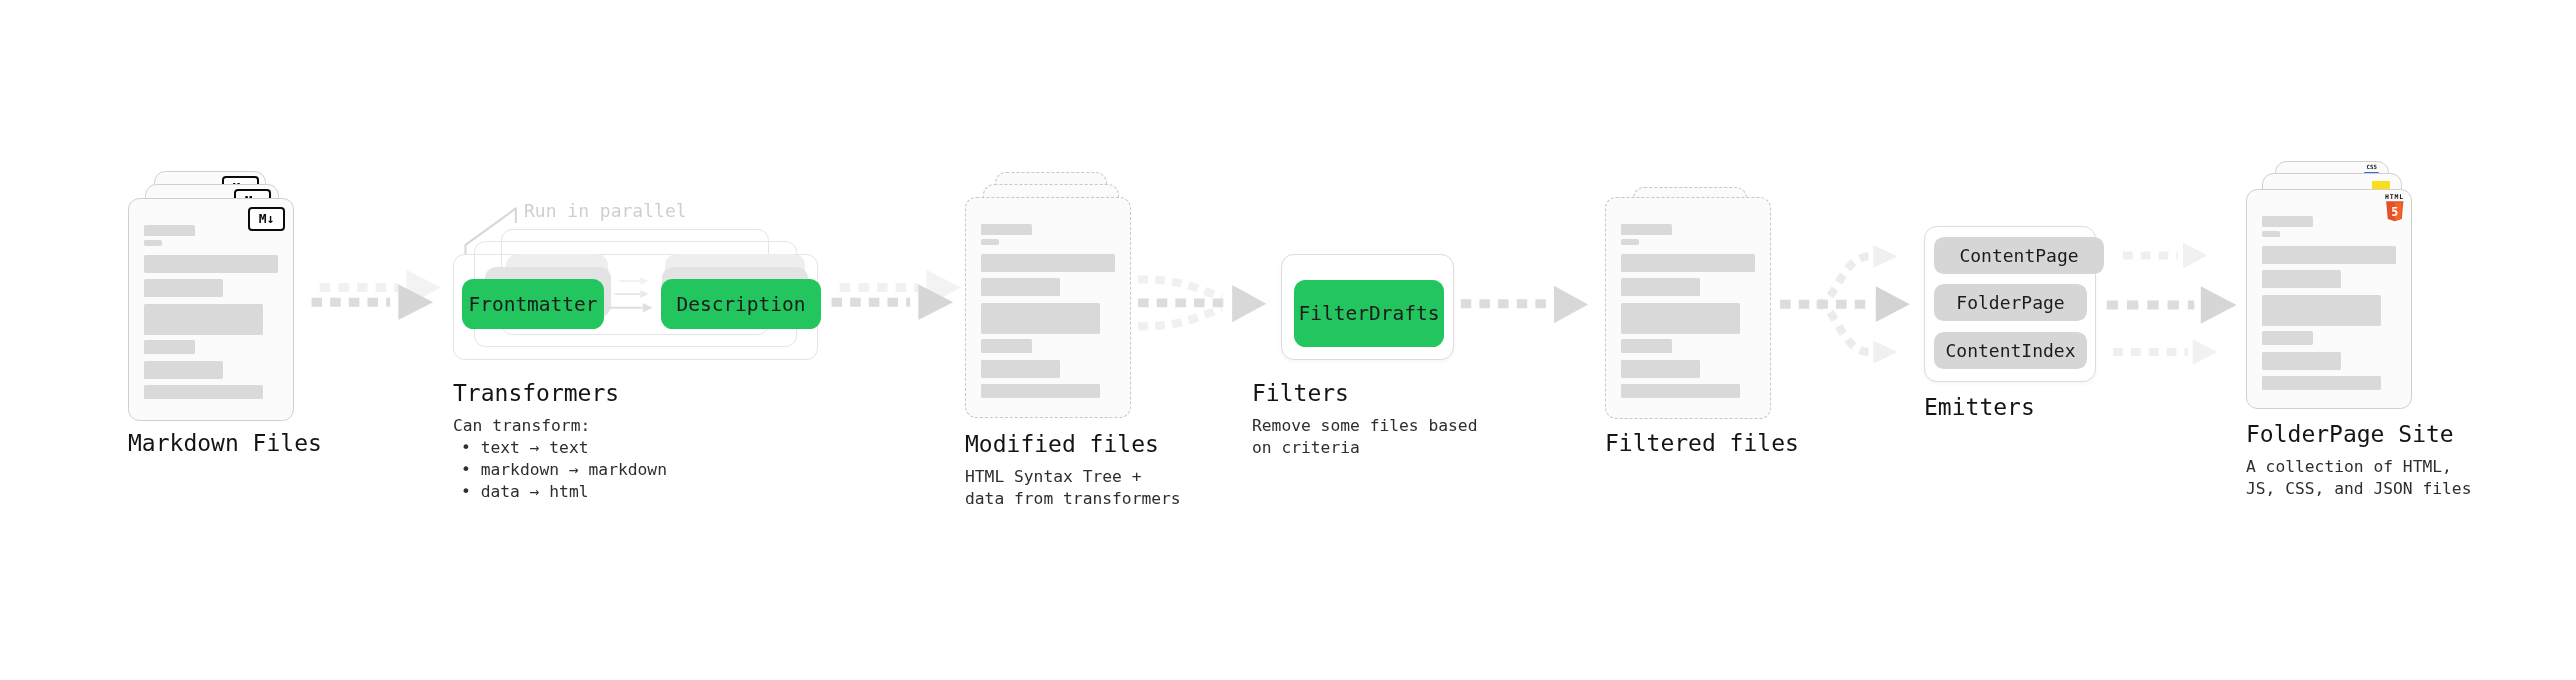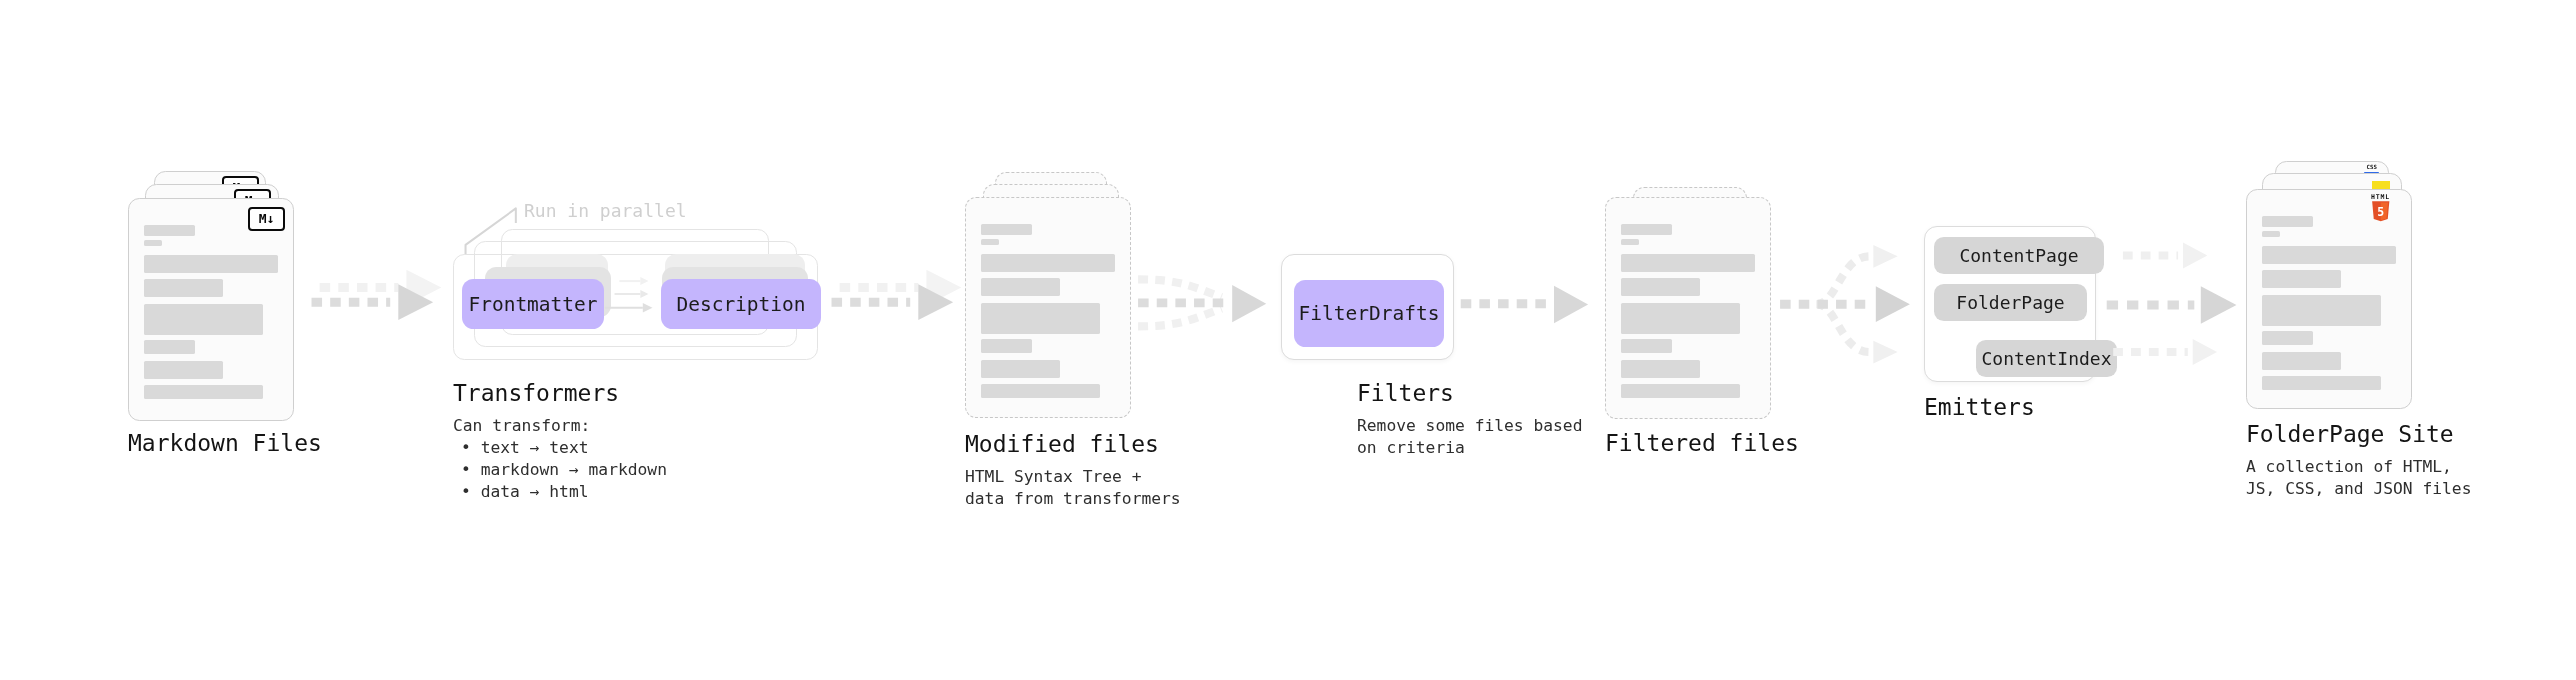--- a/index.html
+++ b/index.html
@@ -9,21 +9,21 @@
   }
   
   .card{position:absolute;background:#fbfbfb;border:1.6px solid #cfcfcf;border-radius:11.4px;box-sizing:border-box;}
   .card.dashed{border:1.6px dashed #c7c7c7;}
   .bar{position:absolute;left:15.4px;background:#d9d9d9;border-radius:1.6px;}
   
   .obox{position:absolute;border:1.6px solid #e4e4e4;border-radius:11.4px;box-sizing:border-box;background:transparent;}
   
   .panel{position:absolute;background:#ffffff;border:1.6px solid #dcdcdc;border-radius:13px;box-sizing:border-box;box-shadow:0 1.6px 4.1px rgba(0,0,0,0.04);}
   
-  .pill{position:absolute;border-radius:11.4px;background:#c4b5fd;display:flex;align-items:center;justify-content:center;
+  .pill{position:absolute;border-radius:11.4px;background:#22c55e;display:flex;align-items:center;justify-content:center;
         font-size:19.5px;color:#1c1c1c;box-sizing:border-box;}
   .pill.small{font-size:18px;border-radius:9.8px;background:#d6d6d6;}
   .pill.ghost1{background:#e3e3e3;}
   .pill.ghost2{background:#eeeeee;}
   
   .caption{position:absolute;}
   .caption .title{font-size:23px;line-height:28px;color:#141414;}
   .caption .desc{margin-top:8.1px;font-size:16.3px;line-height:22px;color:#2e2e2e;white-space:pre-line;}
   .caption .bullet{font-size:16.3px;line-height:22px;color:#2e2e2e;padding-left:8.1px;}
   .annotation{position:absolute;font-size:18px;color:#cfcfcf;}
@@ -149,21 +149,21 @@
     <path d="M 5,14 C 55,14 70,22 108,36" fill="none" stroke="#f0f0f0" stroke-width="10" stroke-dasharray="12 9"></path>
     <path d="M 5,72 C 55,72 70,64 108,50" fill="none" stroke="#f0f0f0" stroke-width="10" stroke-dasharray="12 9"></path>
     <line x1="5" y1="43" x2="112" y2="43" stroke="#dcdcdc" stroke-width="11" stroke-dasharray="13 10"></line>
     <polygon points="121,21 163,44 121,67" fill="#d8d8d8"></polygon>
   </svg>
 
   <div class="panel" style="left:1281px;top:254px;width:173px;height:106px;"></div>
   <div class="pill" style="left:1294px;top:280px;width:150px;height:67px;">
     <span>FilterDrafts</span>
   </div>
-  <div class="caption" style="left:1357px;top:379px;">
+  <div class="caption" style="left:1252px;top:379px;">
     <div class="title">Filters</div>
     <div class="desc">Remove some files based
 on criteria</div>
   </div>
 
   <svg style="left:1455px;top:268px;" width="138" height="73" viewBox="0 0 170 90">
     <line x1="7" y1="44" x2="115" y2="44" stroke="#dcdcdc" stroke-width="11" stroke-dasharray="13 10"></line>
     <polygon points="122,22 164,45 122,68" fill="#d8d8d8"></polygon>
   </svg>
 
@@ -193,21 +193,21 @@
     <polygon points="123,67 165,89 123,111" fill="#d4d4d4"></polygon>
   </svg>
 
   <div class="panel" style="left:1924px;top:226px;width:172px;height:156px;"></div>
   <div class="pill small" style="left:1934px;top:237px;width:170px;height:37px;">
     <span>ContentPage</span>
   </div>
   <div class="pill small" style="left:1934px;top:284px;width:153px;height:37px;">
     <span>FolderPage</span>
   </div>
-  <div class="pill small" style="left:1976px;top:332px;width:141px;height:37px;margin-top:8px;">
+  <div class="pill small" style="left:1934px;top:332px;width:153px;height:37px;">
     <span>ContentIndex</span>
   </div>
   <div class="caption" style="left:1924px;top:393px;">
     <div class="title">Emitters</div>
   </div>
 
   <svg style="left:2101px;top:232px;" width="142" height="146" viewBox="0 0 175 180">
     <line x1="27" y1="29" x2="95" y2="29" stroke="#efefef" stroke-width="10" stroke-dasharray="12 10"></line>
     <polygon points="101,13 131,29 101,45" fill="#f1f1f1"></polygon>
     <line x1="7" y1="90" x2="115" y2="90" stroke="#dcdcdc" stroke-width="11" stroke-dasharray="14 11"></line>
@@ -219,21 +219,21 @@
   <div class="card" style="left:2275px;top:161px;width:114px;height:223px;">
     <div class="css-badge" style="top:3.3px;right:7.3px;">
       <div class="css-word">CSS</div>
       <div class="css-bar"></div>
     </div>
   </div>
   <div class="card" style="left:2262px;top:173px;width:140px;height:223px;">
     <div class="js-badge" style="top:7.3px;right:10.6px;"></div>
   </div>
   <div class="card" style="left:2246px;top:189px;width:166px;height:220px;">
-    <div class="html5-badge" style="top:4.1px;right:20px;">
+    <div class="html5-badge" style="top:4.1px;right:6px;">
       <div class="html5-word">HTML</div>
       <svg style="position:static;display:block;margin:0.8px auto 0;" width="19.5" height="21" viewBox="0 0 17 18">
         <path d="M1 0 H16 L14.6 15.5 L8.5 17.5 L2.4 15.5 Z" fill="#e34f26"></path>
         <path d="M8.5 1.2 V16.8 L13.6 15.1 L14.8 1.2 Z" fill="#f16529"></path>
         <text x="8.5" y="12.5" text-anchor="middle" font-size="10" font-weight="bold" fill="#ffffff">5</text>
       </svg>
     </div>
     <div>
         <div class="bar" style="top: 26px; width: 51px; height: 11.4px;"></div>
         <div class="bar" style="top: 41px; width: 18px; height: 5.7px;"></div>

